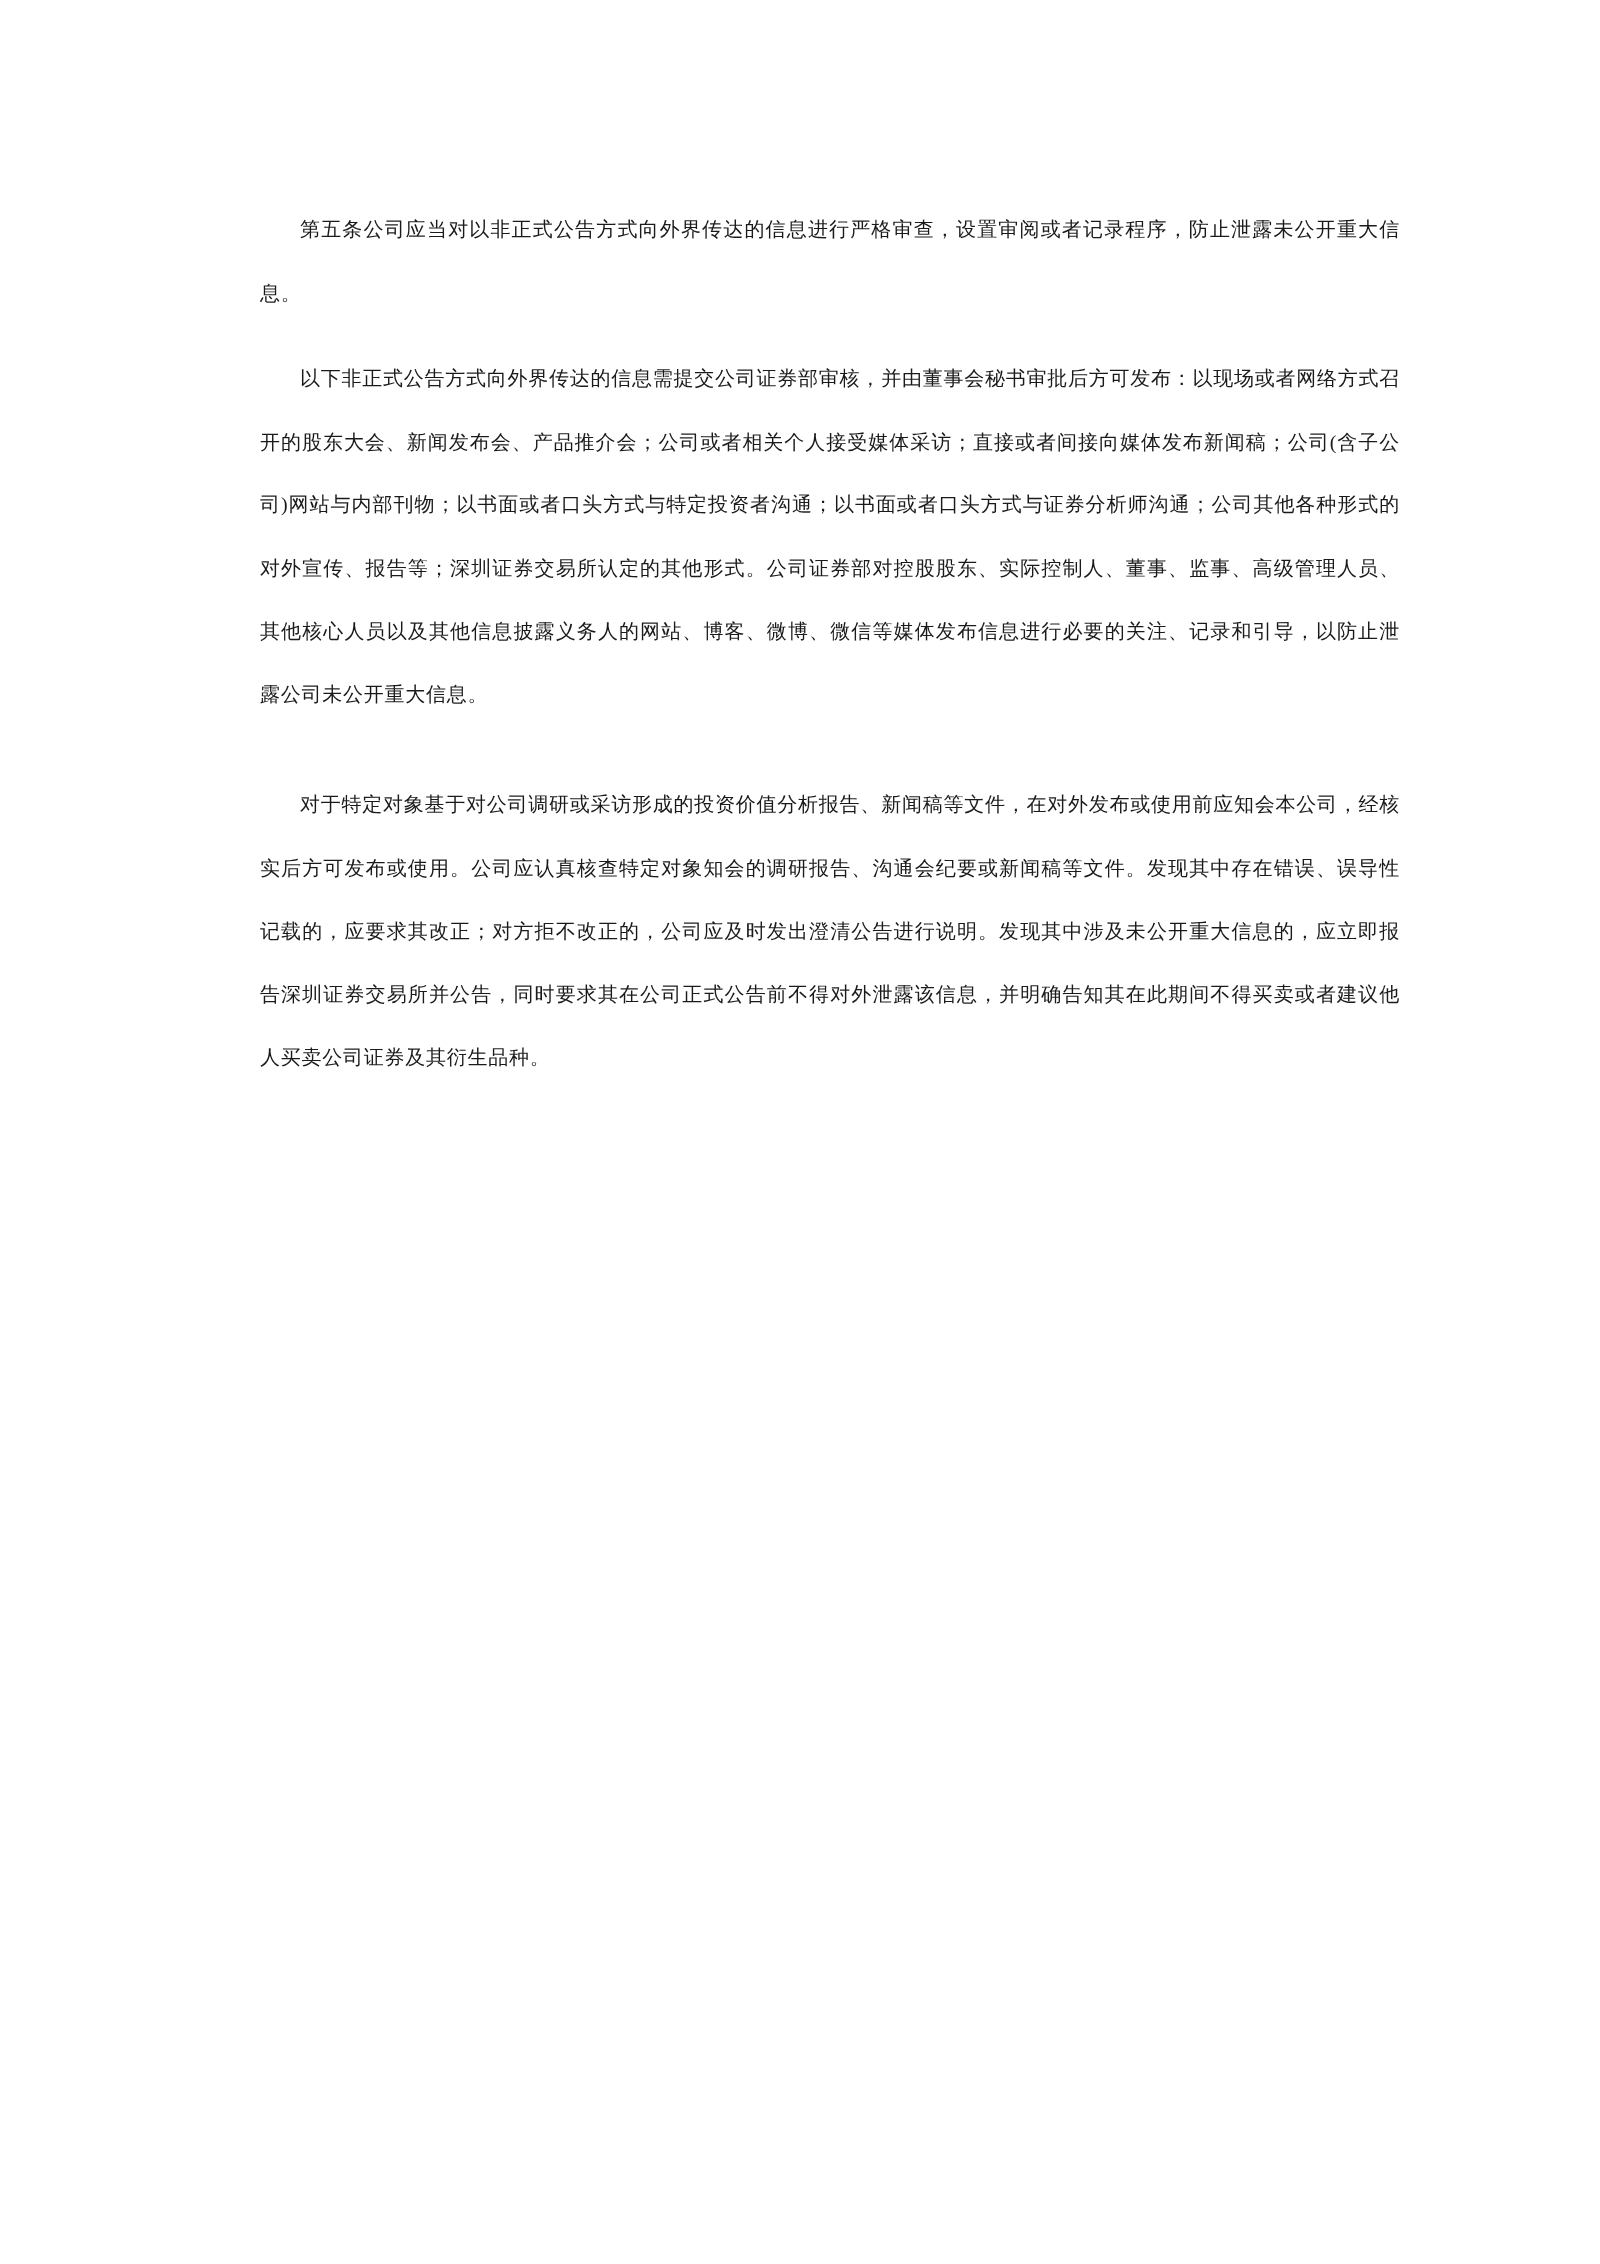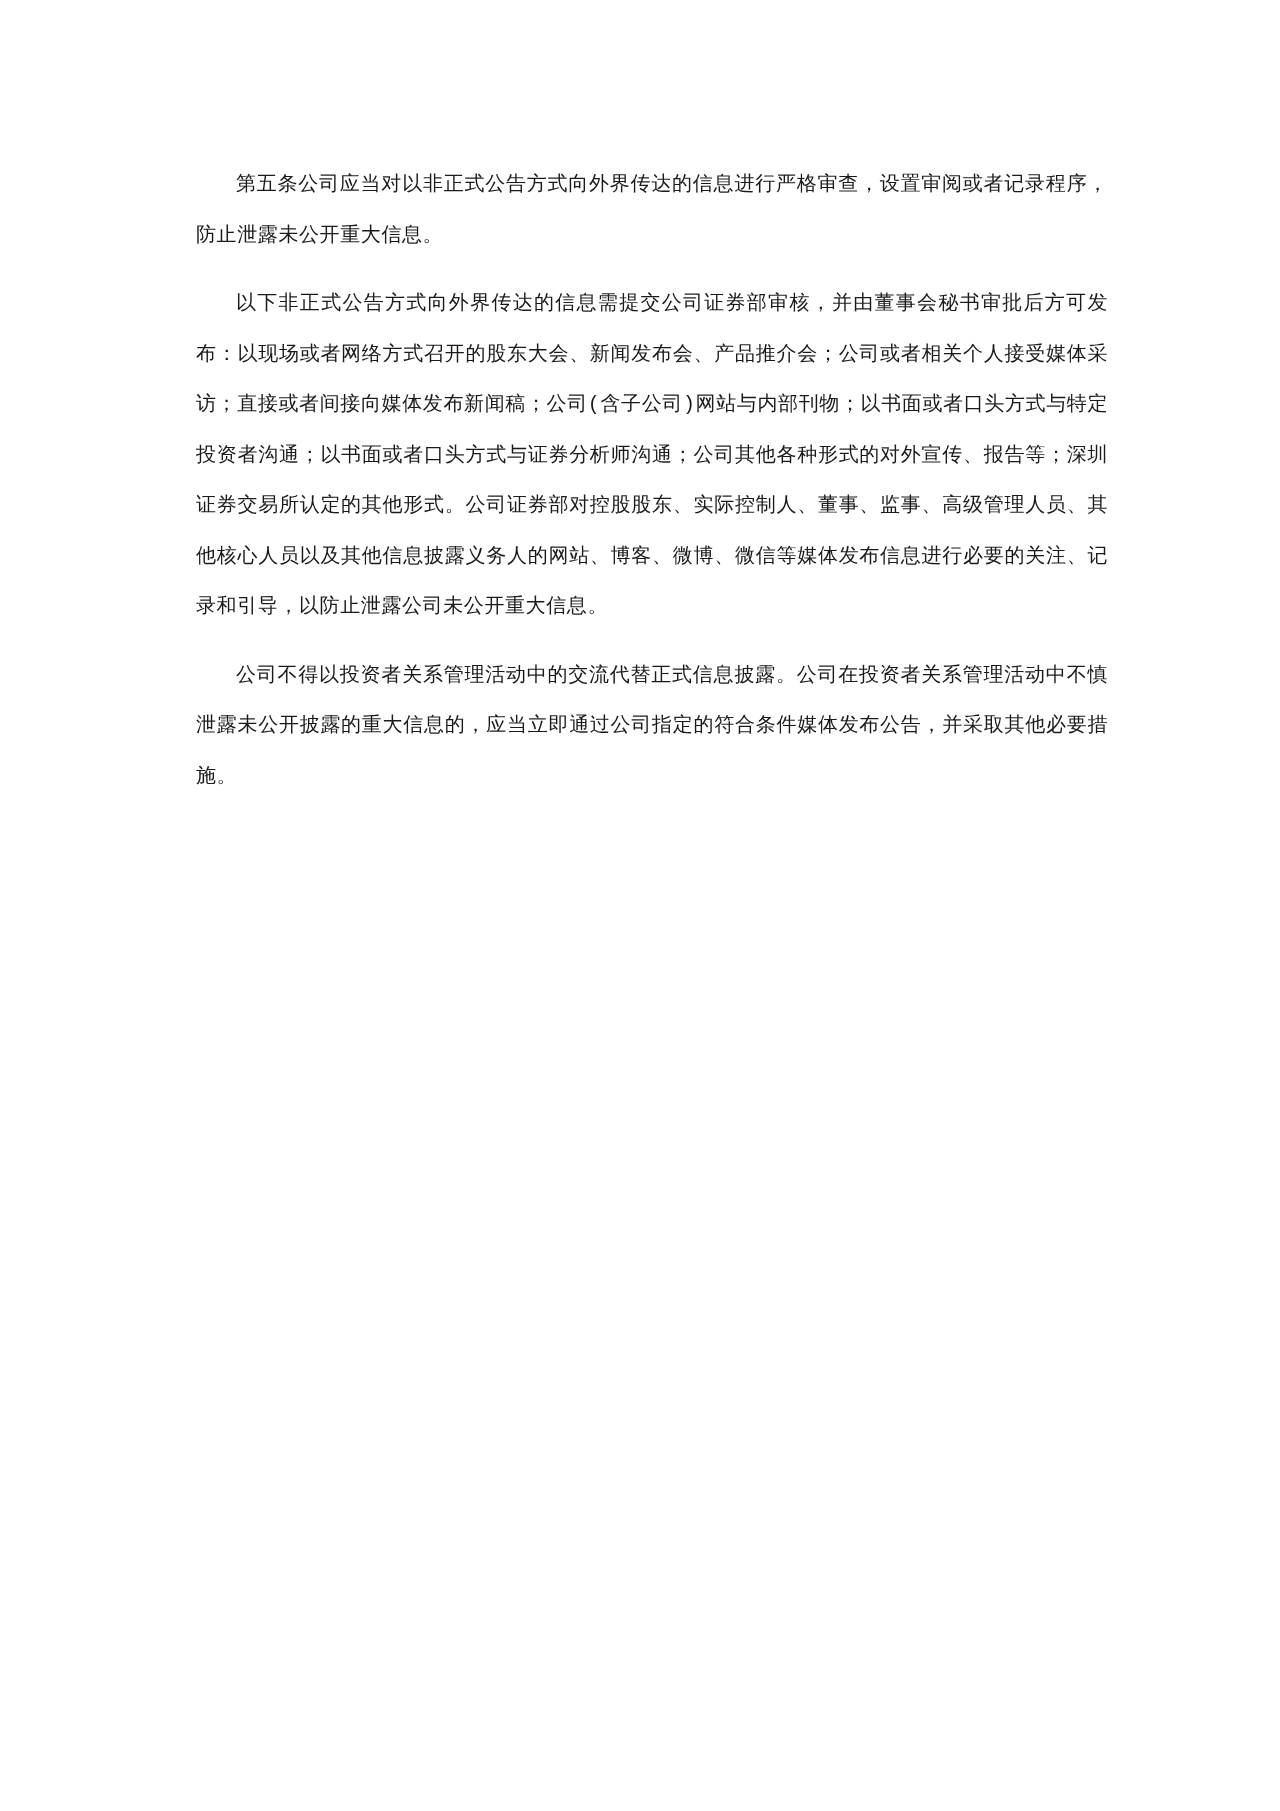--- a/index.html
+++ b/index.html
@@ -1,31 +1,31 @@
 <!DOCTYPE html>
 <html><head>
 <meta charset="utf-8">
 <style>
   html, body { margin: 0; padding: 0; background: #ffffff; }
   body { width: 1280px; height: 1811px; position: relative; overflow: hidden; }
   .page {
     position: absolute;
-    left: 196px;
+    left: 208px;
     top: 160px;
     width: 912px;
-    font-family: Liberation Mono, monospace;
+    font-family: Liberation Serif, serif;
     color: #1a1a1a;
-    font-size: 20px;
+    font-size: 16px;
     line-height: 50.5px;
     letter-spacing: 0.6px;
   }
   .para { margin: 0; text-indent: 2em; text-align: justify; }
   .gap-s { margin-top: 18px; }
   .gap-l { margin-top: 38px; }
 </style>
 </head>
 <body>
 
 <div class="page">
   <p class="para">第五条公司应当对以非正式公告方式向外界传达的信息进行严格审查，设置审阅或者记录程序，防止泄露未公开重大信息。</p>
   <p class="para gap-s">以下非正式公告方式向外界传达的信息需提交公司证券部审核，并由董事会秘书审批后方可发布：以现场或者网络方式召开的股东大会、新闻发布会、产品推介会；公司或者相关个人接受媒体采访；直接或者间接向媒体发布新闻稿；公司(含子公司)网站与内部刊物；以书面或者口头方式与特定投资者沟通；以书面或者口头方式与证券分析师沟通；公司其他各种形式的对外宣传、报告等；深圳证券交易所认定的其他形式。公司证券部对控股股东、实际控制人、董事、监事、高级管理人员、其他核心人员以及其他信息披露义务人的网站、博客、微博、微信等媒体发布信息进行必要的关注、记录和引导，以防止泄露公司未公开重大信息。</p>
-  <p class="para gap-s">公司不得以投资者关系管理活动中的交流代替正式信息披露。公司在投资者关系管理活动中不慎泄露未公开披露的重大信息的，应当立即通过公司指定的符合条件媒体发布公告，并采取其他必要措施。</p>
+  <p class="para gap-l">对于特定对象基于对公司调研或采访形成的投资价值分析报告、新闻稿等文件，在对外发布或使用前应知会本公司，经核实后方可发布或使用。公司应认真核查特定对象知会的调研报告、沟通会纪要或新闻稿等文件。发现其中存在错误、误导性记载的，应要求其改正；对方拒不改正的，公司应及时发出澄清公告进行说明。发现其中涉及未公开重大信息的，应立即报告深圳证券交易所并公告，同时要求其在公司正式公告前不得对外泄露该信息，并明确告知其在此期间不得买卖或者建议他人买卖公司证券及其衍生品种。</p>
 </div>
 
 </body></html>

